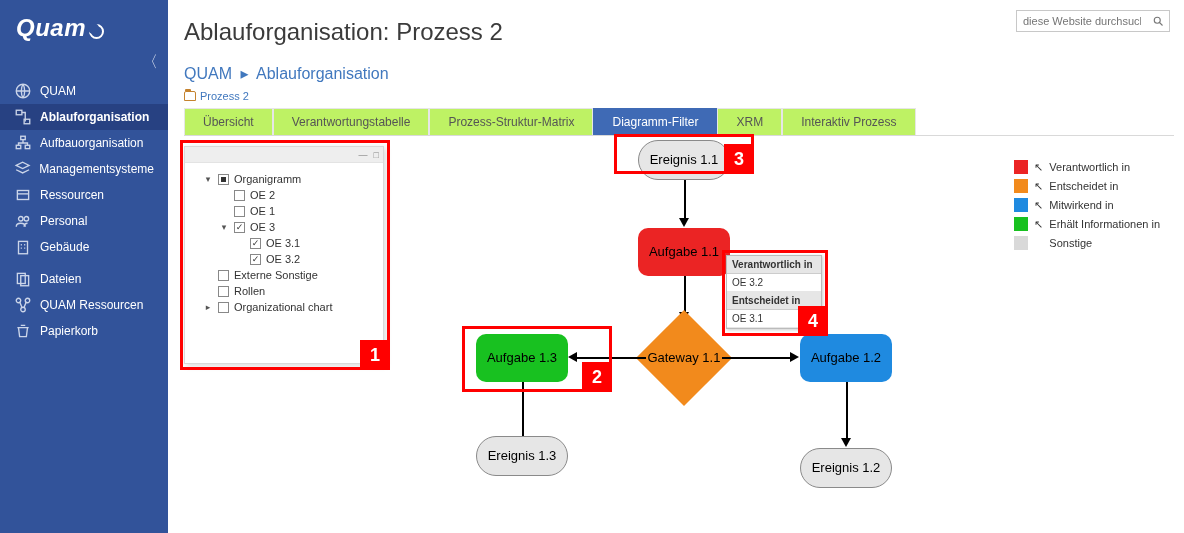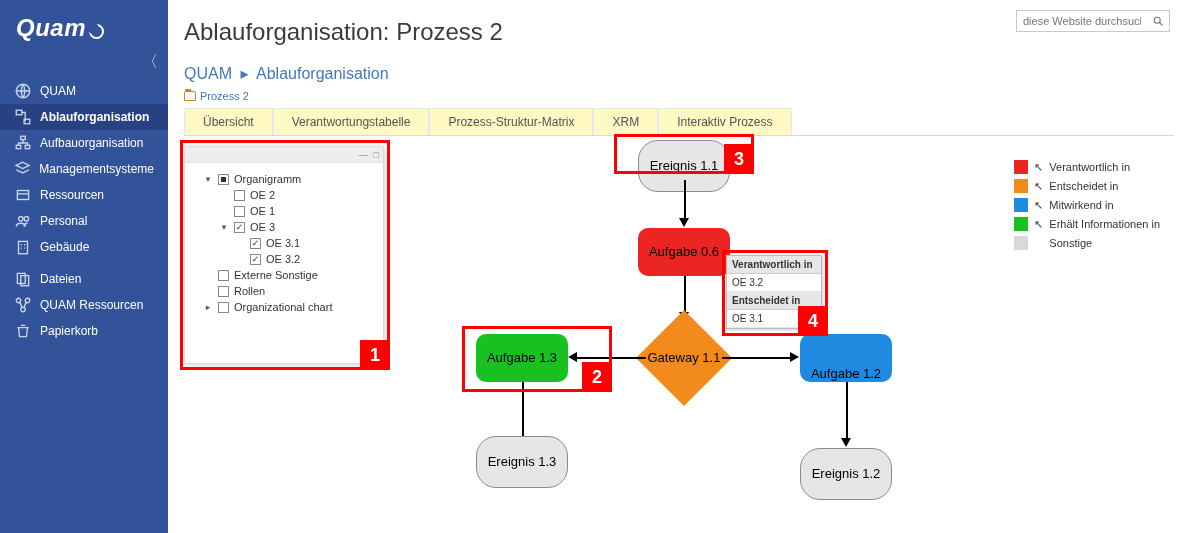--- a/index.html
+++ b/index.html
@@ -26,31 +26,31 @@
   .breadcrumb-line2 .bc-ico { width: 12px; height: 10px; border: 1px solid #c5832f; border-radius: 2px 2px 0 0; margin-right: 4px; background: #fff; position: relative; }
   .breadcrumb-line2 .bc-ico::before { content: ""; position: absolute; width: 6px; height: 2px; background: #c5832f; top: -3px; left: 0; border-radius: 1px 1px 0 0; }
 
   
   .searchbox { position: absolute; right: 14px; top: 10px; display: flex; align-items: center; border: 1px solid #c8c8c8; height: 22px; background: #fff; }
   .searchbox input { border: none; outline: none; font-size: 11px; padding: 0 6px; width: 130px; height: 20px; color: #888; }
   .searchbox .mag { width: 22px; height: 20px; display: flex; align-items: center; justify-content: center; cursor: pointer; }
 
   
   .tabs { position: absolute; left: 184px; top: 108px; display: flex; border-bottom: 1px solid #d9d9d9; width: 990px; }
-  .tab { padding: 6px 18px; font-size: 12px; color: #555; background: #fef9c3; border: 1px solid #e6e6e6; border-bottom: none; margin-right: 0; cursor: pointer; }
+  .tab { padding: 6px 18px; font-size: 12px; color: #555; background: #bef264; border: 1px solid #e6e6e6; border-bottom: none; margin-right: 0; cursor: pointer; }
   .tab.active { background: #3f6ab5; color: #fff; border-color: #3f6ab5; }
 
   
   .canvas { position: absolute; left: 184px; top: 132px; width: 990px; height: 400px; }
   .node { position: absolute; display: flex; align-items: center; justify-content: center; text-align: center; font-size: 13px; color: #000; }
-  .event { width: 92px; height: 52px; background: #e6e6e6; border: 1px solid #8a8a8a; border-radius: 20px; line-height: 1.1; }
+  .event { width: 92px; height: 40px; background: #e6e6e6; border: 1px solid #8a8a8a; border-radius: 20px; line-height: 1.1; }
   .task { width: 92px; height: 48px; border-radius: 10px; color: #000; font-size: 13px; line-height: 1.15; }
   .task.red { background: #eb2424; }
   .task.green { background: #18c120; }
-  .task.blue { background: #1f8ae0; align-items: flex-end; }
+  .task.blue { background: #1f8ae0; }
   .gateway { width: 68px; height: 68px; background: #f28a1c; transform: rotate(45deg); }
   .gateway-label { position: absolute; transform: rotate(-45deg); width: 80px; text-align: center; font-size: 13px; line-height: 1.1; }
 
   .arrow { position: absolute; background: #000; }
   .arrow.v { width: 1.5px; }
   .arrow.h { height: 1.5px; }
   .arrowhead { position: absolute; width: 0; height: 0; }
   .arrowhead.down { border-left: 5px solid transparent; border-right: 5px solid transparent; border-top: 9px solid #000; }
   .arrowhead.left { border-top: 5px solid transparent; border-bottom: 5px solid transparent; border-right: 9px solid #000; }
   .arrowhead.right { border-top: 5px solid transparent; border-bottom: 5px solid transparent; border-left: 9px solid #000; }
@@ -209,34 +209,35 @@
         <circle cx="7" cy="7" r="4" fill="none" stroke="#777" stroke-width="1.5"></circle>
         <path d="M10 10l4 4" stroke="#777" stroke-width="1.5"></path>
       </svg>
   </div>
 </div>
 
 <div class="tabs">
   <div class="tab">Übersicht</div>
   <div class="tab">Verantwortungstabelle</div>
   <div class="tab">Prozess-Struktur-Matrix</div>
+  <div class="tab active">Diagramm-Filter</div>
   <div class="tab">XRM</div>
   <div class="tab">Interaktiv Prozess</div>
 </div>
 
 <div class="canvas">
 
   <div class="node event" style="left:454px; top:8px;">
       <span>Ereignis 1.1</span>
     </div>
   <div class="arrow v" style="left:500px; top:48px; height:40px;"></div>
   <div class="arrowhead down" style="left:495px; top:86px;"></div>
 
   <div class="node task red" style="left:454px; top:96px;">
-      <span>Aufgabe 0.6</span>
+      <span>Aufgabe 1.1</span>
     </div>
   <div class="arrow v" style="left:500px; top:144px; height:38px;"></div>
   <div class="arrowhead down" style="left:495px; top:180px;"></div>
 
   <div class="node gateway" style="left:466px; top:192px;">
       <span class="gateway-label">Gateway 1.1</span>
     </div>
 
   <div class="arrow h" style="left:392px; top:225px; width:70px;"></div>
   <div class="arrowhead left" style="left:384px; top:220px;"></div>

